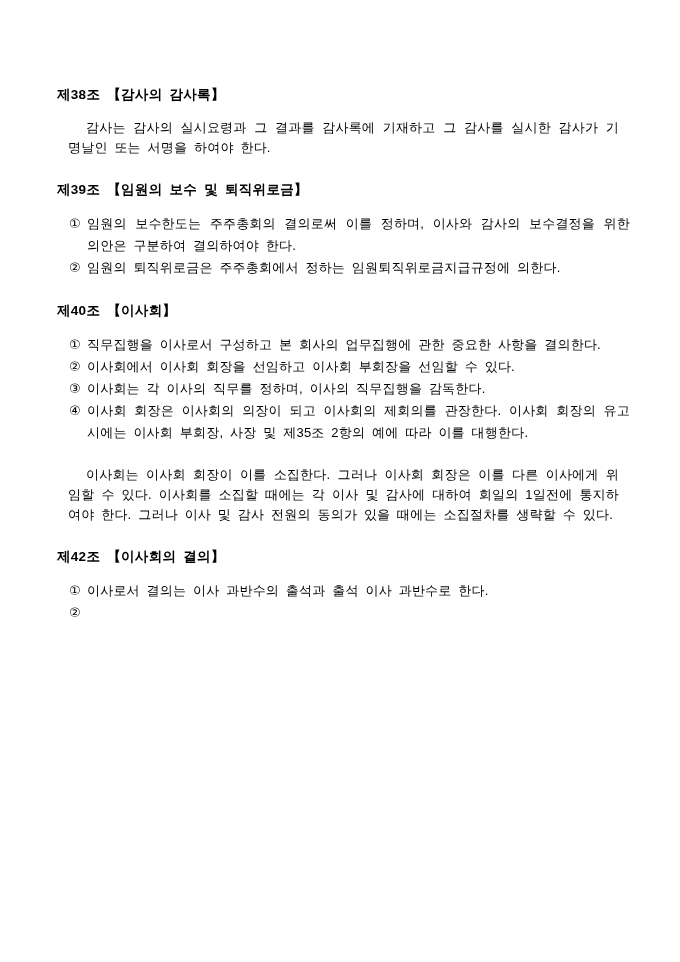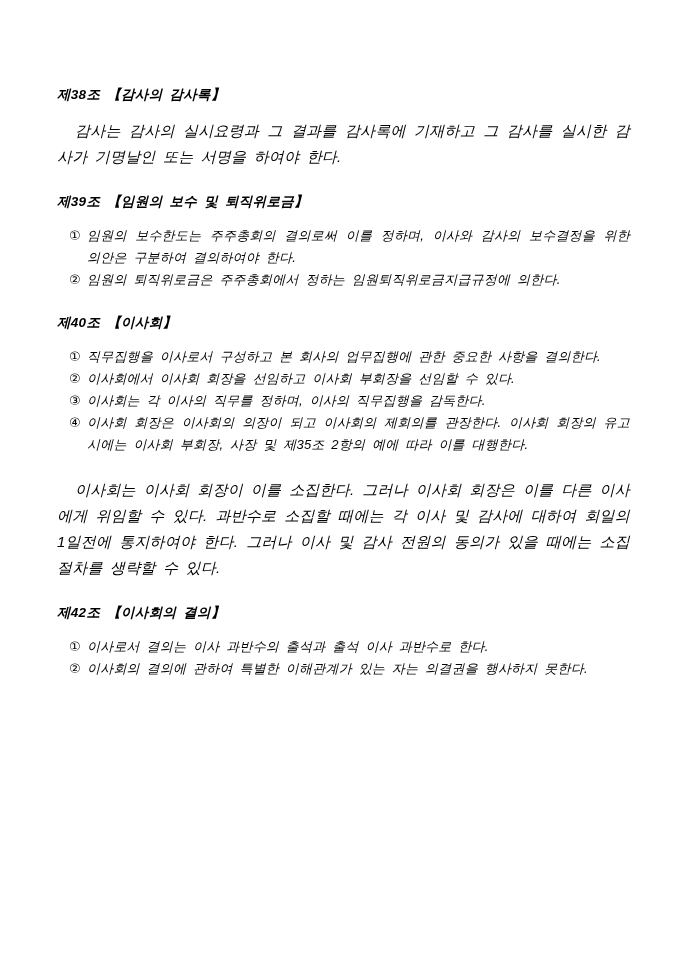--- a/index.html
+++ b/index.html
@@ -12,34 +12,34 @@
     width: 680px;
     height: 962px;
     margin: 0 auto;
     background: #ffffff;
     color: #000000;
     font-family: "Liberation Sans", "DejaVu Sans", sans-serif;
     box-sizing: border-box;
     padding: 84px 50px 0 57px;
     overflow: hidden;
   }
-  .article { margin-top: 21px; font-style: italic; }
+  .article { margin-top: 21px; }
   .article:first-child { margin-top: 0; }
   .heading {
     font-weight: bold;
     font-size: 13.5px;
     line-height: 22px;
     letter-spacing: 0.3px;
     margin: 0 0 12px 0;
     word-spacing: 3px;
   }
   .body-para {
-    font-size: 15px;
-    line-height: 26px;
-    margin: 0;
+    font-size: 13px;
+    line-height: 20px;
+    margin: 11px;
     text-align: justify;
     text-indent: 18px;
     word-spacing: 3px;
     letter-spacing: 0.2px;
   }
   .clauses { margin: 0; }
   .clause {
     position: relative;
     padding-left: 30px;
     font-size: 13px;
@@ -94,33 +94,32 @@
         <span>이사회는 각 이사의 직무를 정하며, 이사의 직무집행을 감독한다.</span>
       </div>
       <div class="clause">
         <span class="num">④</span>
         <span>이사회 회장은 이사회의 의장이 되고 이사회의 제회의를 관장한다. 이사회 회장의 유고시에는 이사회 부회장, 사장 및 제35조 2항의 예에 따라 이를 대행한다.</span>
       </div>
     </div>
   </div>
 
   <div class="article">
-    <p class="body-para">이사회는 이사회 회장이 이를 소집한다. 그러나 이사회 회장은 이를 다른 이사에게 위임할 수 있다. 과반수로 소집할 때에는 각 이사 및 감사에 대하여 회일의 1일전에 통지하여야 한다. 그러나 이사 및 감사 전원의 동의가 있을 때에는 소집절차를 생략할 수 있다.</p>
+    <p class="body-para">이사회는 이사회 회장이 이를 소집한다. 그러나 이사회 회장은 이를 다른 이사에게 위임할 수 있다. 이사회를 소집할 때에는 각 이사 및 감사에 대하여 회일의 1일전에 통지하여야 한다. 그러나 이사 및 감사 전원의 동의가 있을 때에는 소집절차를 생략할 수 있다.</p>
   </div>
 
   <div class="article">
     <div class="heading">제42조 【이사회의 결의】</div>
     <div class="clauses">
       <div class="clause">
         <span class="num">①</span>
         <span>이사로서 결의는 이사 과반수의 출석과 출석 이사 과반수로 한다.</span>
       </div>
       <div class="clause">
         <span class="num">②</span>
-        <span>이사회의 결의에 관하여 특별한 이해관계가 있는 자는 의결권을 행사하지 못한다.</span>
       </div>
     </div>
   </div>
 
   <div class="article">
   </div>
 
 </div>
 
 </body></html>

